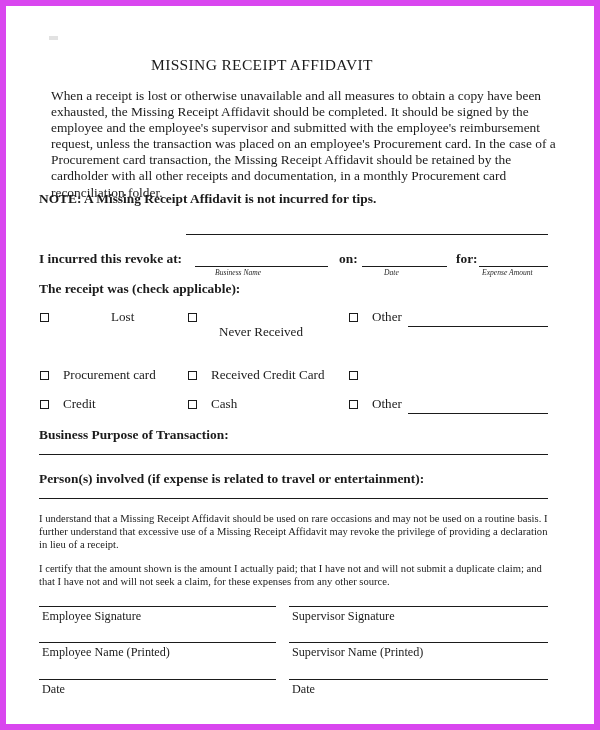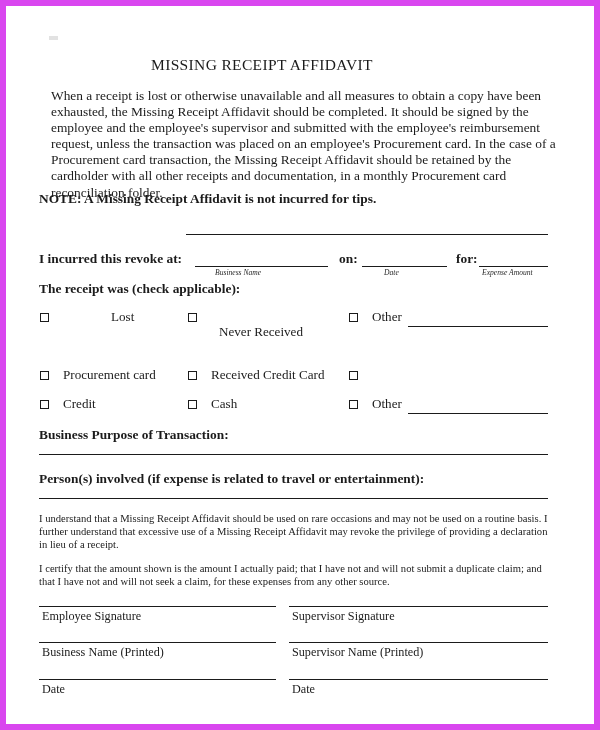--- a/index.html
+++ b/index.html
@@ -206,21 +206,21 @@
 
   <div class="fine" style="top:556px;">I certify that the amount shown is the amount I actually paid; that I have not and will not submit a duplicate claim; and that I have not and will not seek a claim, for these expenses from any other source.</div>
   <div class="fine" style="top:506px;">I understand that a Missing Receipt Affidavit should be used on rare occasions and may not be used on a routine basis.  I further understand that excessive use of a Missing Receipt Affidavit may revoke the privilege of providing a declaration in lieu of a receipt.</div>
 
   <div class="sig-rule" style="left:33px;  width:237px; top:600px;"></div>
   <div class="sig-label" style="left:36px;  top:603px;">Employee Signature</div>
   <div class="sig-rule" style="left:283px; width:259px; top:600px;"></div>
   <div class="sig-label" style="left:286px; top:603px;">Supervisor Signature</div>
 
   <div class="sig-rule" style="left:33px;  width:237px; top:636px;"></div>
-  <div class="sig-label" style="left:36px;  top:639px;">Business Name (Printed)</div>
+  <div class="sig-label" style="left:36px;  top:639px;">Employee Name (Printed)</div>
   <div class="sig-rule" style="left:283px; width:259px; top:636px;"></div>
   <div class="sig-label" style="left:286px; top:639px;">Supervisor Name (Printed)</div>
 
   <div class="sig-rule" style="left:33px;  width:237px; top:673px;"></div>
   <div class="sig-label" style="left:36px;  top:676px;">Date</div>
   <div class="sig-rule" style="left:283px; width:259px; top:673px;"></div>
   <div class="sig-label" style="left:286px; top:676px;">Date</div>
 
 </div>
 

